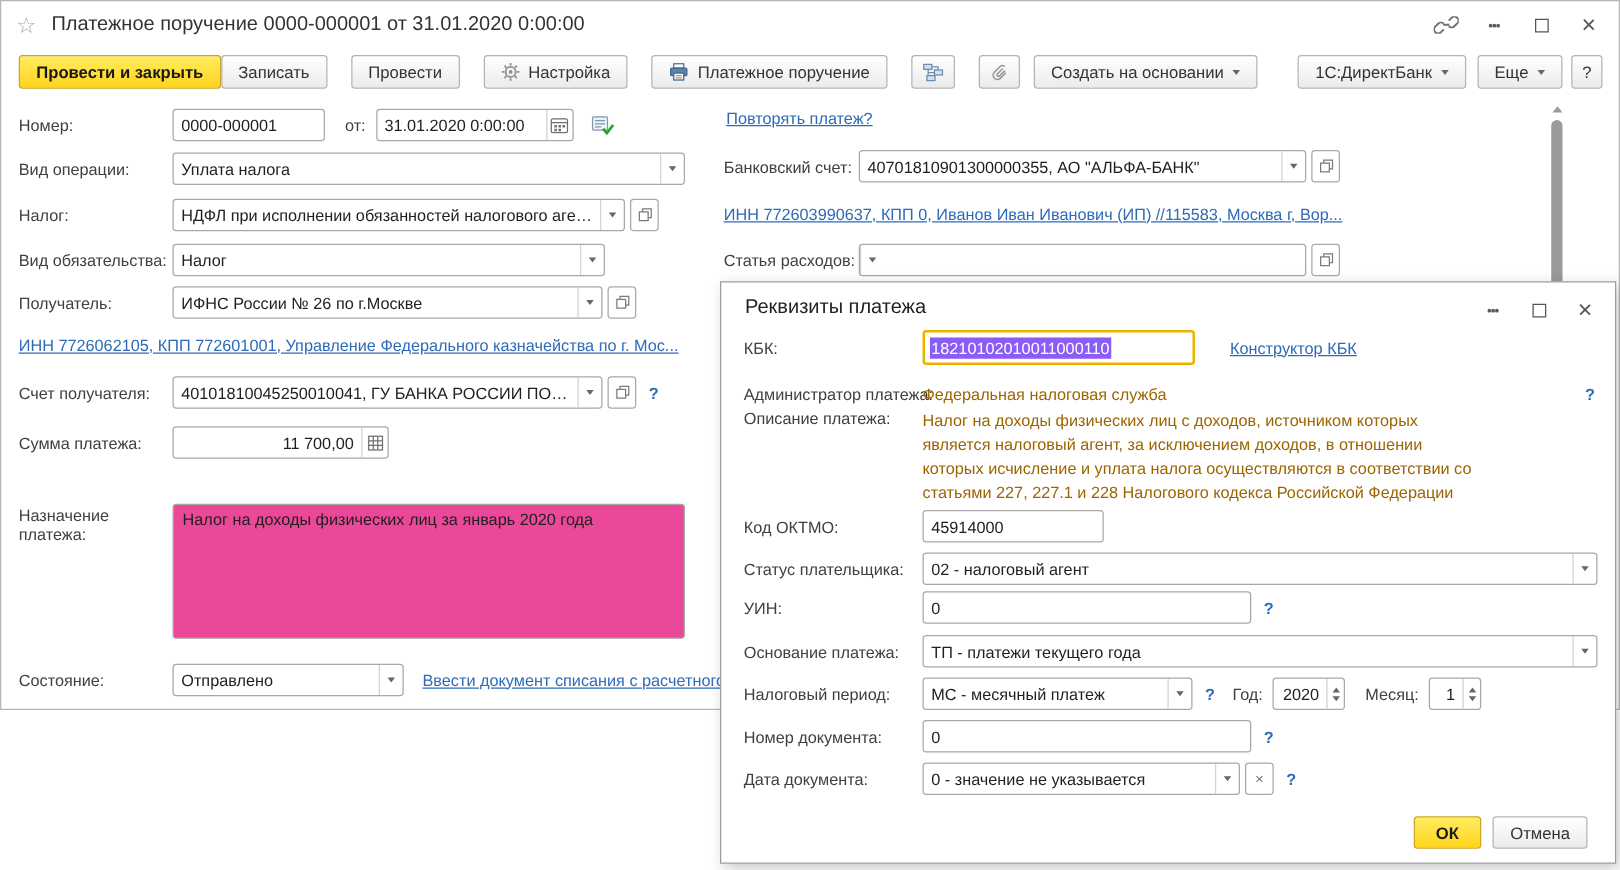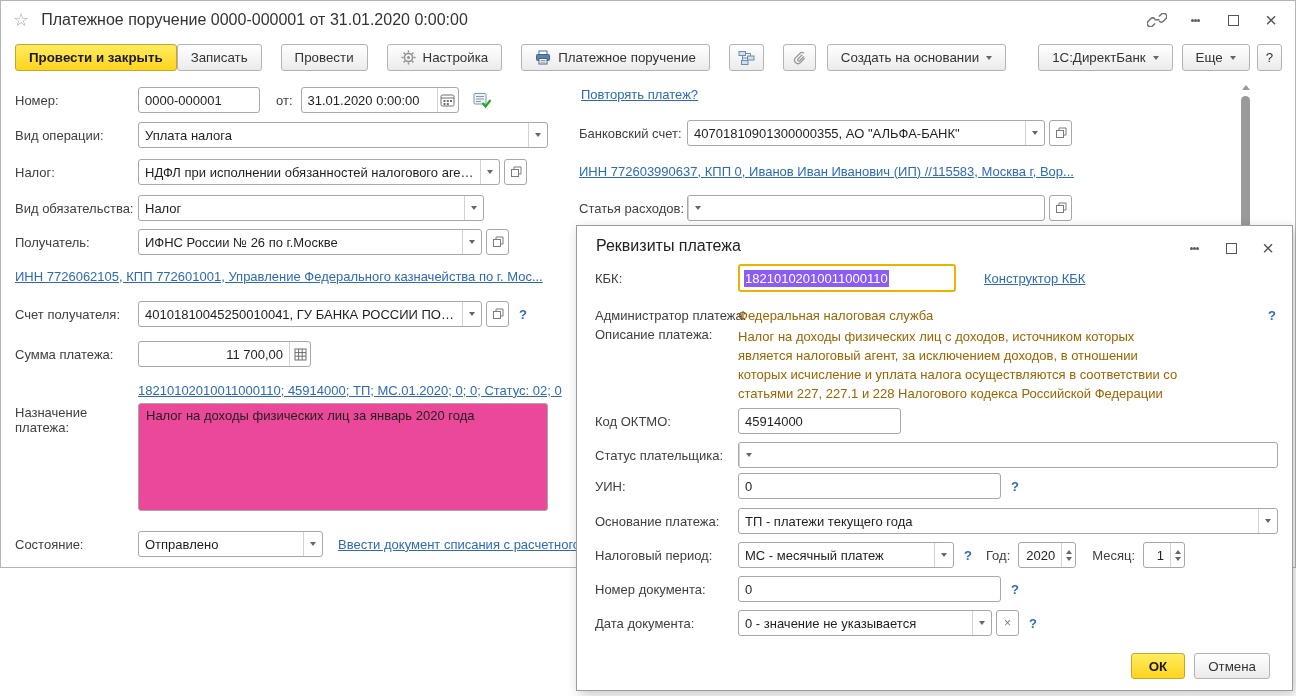--- a/index.html
+++ b/index.html
@@ -269,23 +269,20 @@
               <rect x="1" y="1" width="11" height="11" fill="#fff" stroke="#6e6e6e"></rect>
               <line x1="1" y1="4.6" x2="12" y2="4.6" stroke="#6e6e6e"></line>
               <line x1="1" y1="8.2" x2="12" y2="8.2" stroke="#6e6e6e"></line>
               <line x1="4.6" y1="1" x2="4.6" y2="12" stroke="#6e6e6e"></line>
               <line x1="8.2" y1="1" x2="8.2" y2="12" stroke="#6e6e6e"></line>
             </svg>
         </span>
       </div>
     </div>
 
-    <div class="row" style="left:137px; top:376px;">
-      <a class="lnk">18210102010011000110; 45914000; ТП; МС.01.2020; 0; 0; Статус: 02; 0</a>
-    </div>
 
     <div class="row" style="left:14px; top:404px; align-items:flex-start; height:auto;">
       <span class="lab w123" style="white-space:normal; width:100px; margin-right:23px;">Назначение платежа:</span>
     </div>
     <div class="tarea" style="left:137px; top:402px; width:410px; height:108px;">
       <span>Налог на доходы физических лиц за январь 2020 года</span>
     </div>
 
     <div class="row" style="left:14px; top:530px;">
       <span class="lab w123">Состояние:</span>
@@ -371,28 +368,29 @@
       <span class="help" style="margin-left:auto;">?</span>
     </div>
 
     <div class="drow" style="left:18px; top:101px; align-items:flex-start;">
       <span class="dlab">Описание платежа:</span>
     </div>
     <div class="dpar" style="left:161px; top:101px;">Налог на доходы физических лиц с доходов, источником которых является налоговый агент, за исключением доходов, в отношении которых исчисление и уплата налога осуществляются в соответствии со статьями 227, 227.1 и 228 Налогового кодекса Российской Федерации</div>
 
     <div class="drow" style="left:18px; top:182px;">
       <span class="dlab">Код ОКТМО:</span>
-      <div class="fld" style="width:163px;">
+      <div class="fld" style="width:145px;">
           <span class="val">45914000</span>
         </div>
     </div>
 
     <div class="drow" style="left:18px; top:216px;">
       <span class="dlab">Статус плательщика:</span>
       <div class="fld" style="width:540px;">
+        <span class="val">02 - налоговый агент</span>
         <span class="dd">
             <i class="tri"></i>
           </span>
       </div>
     </div>
 
     <div class="drow" style="left:18px; top:247px;">
       <span class="dlab">УИН:</span>
       <div class="fld" style="width:263px;">
           <span class="val">0</span>

